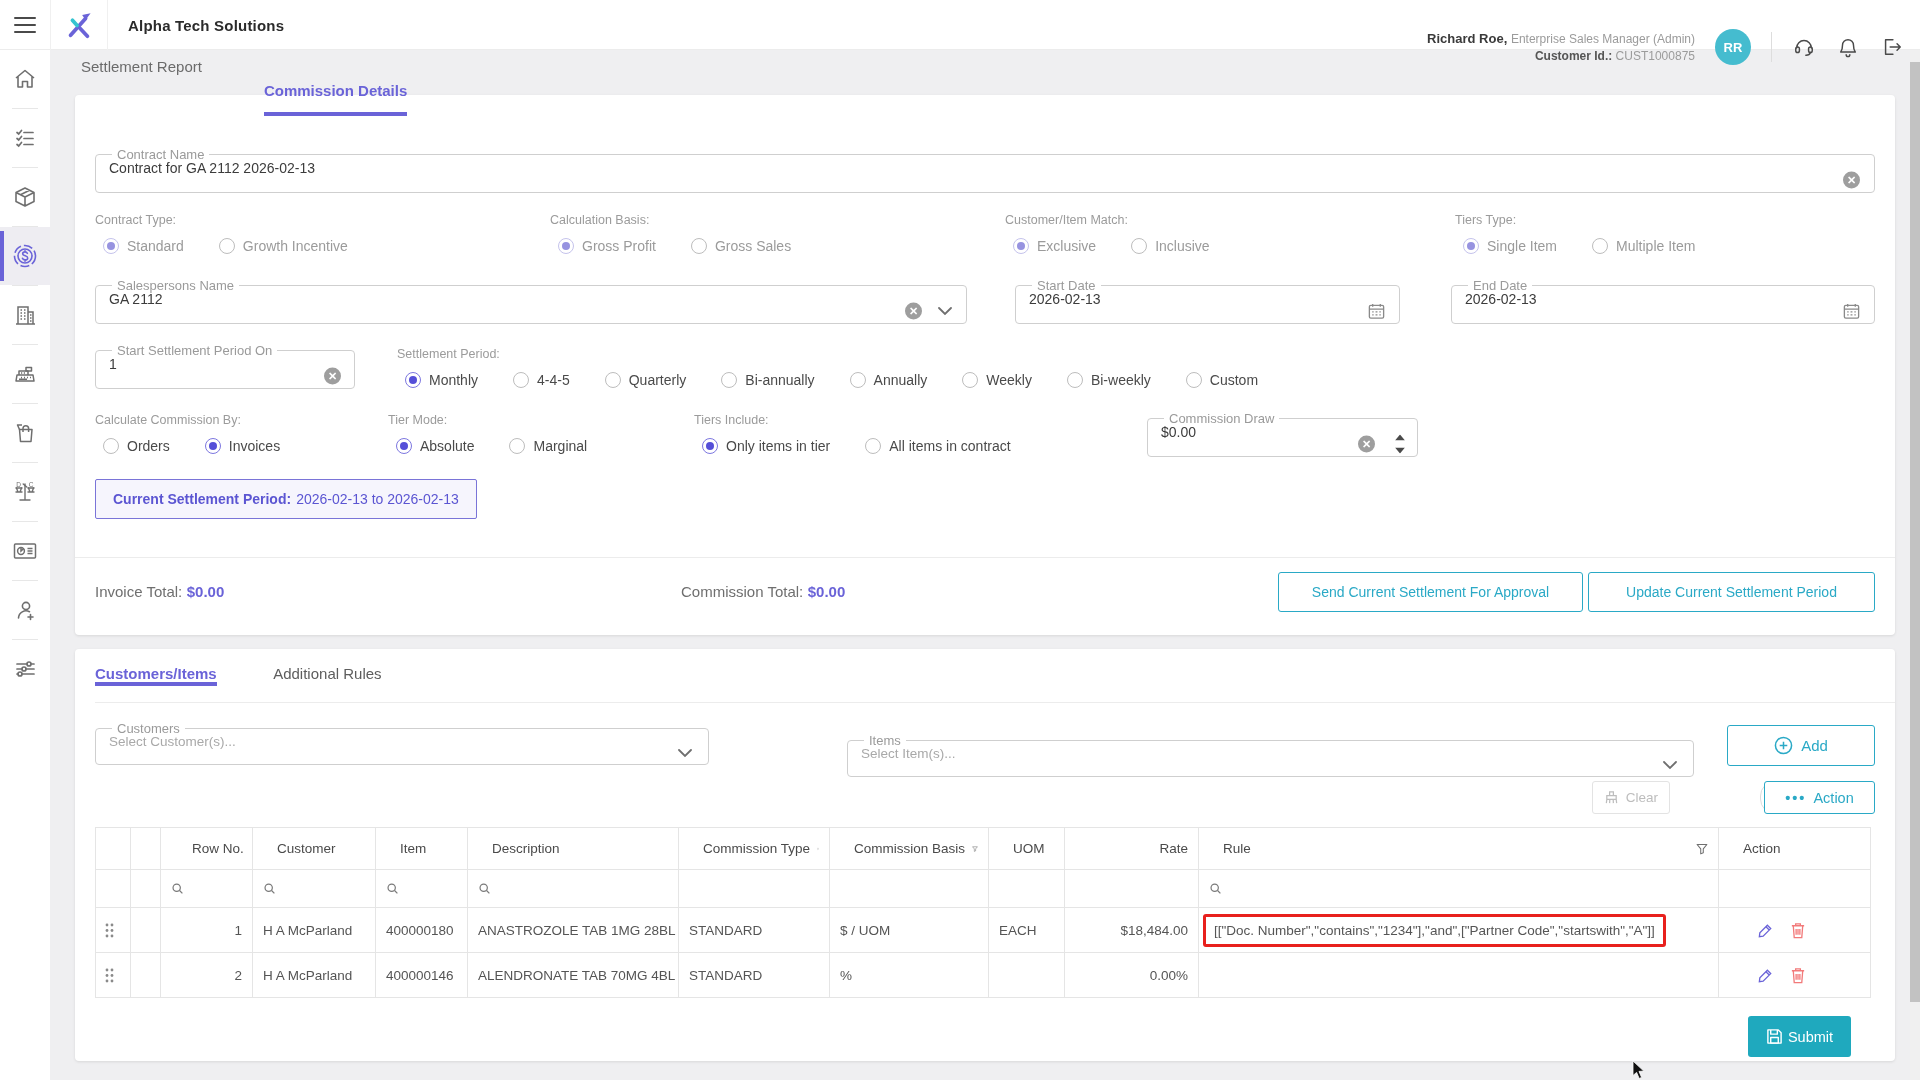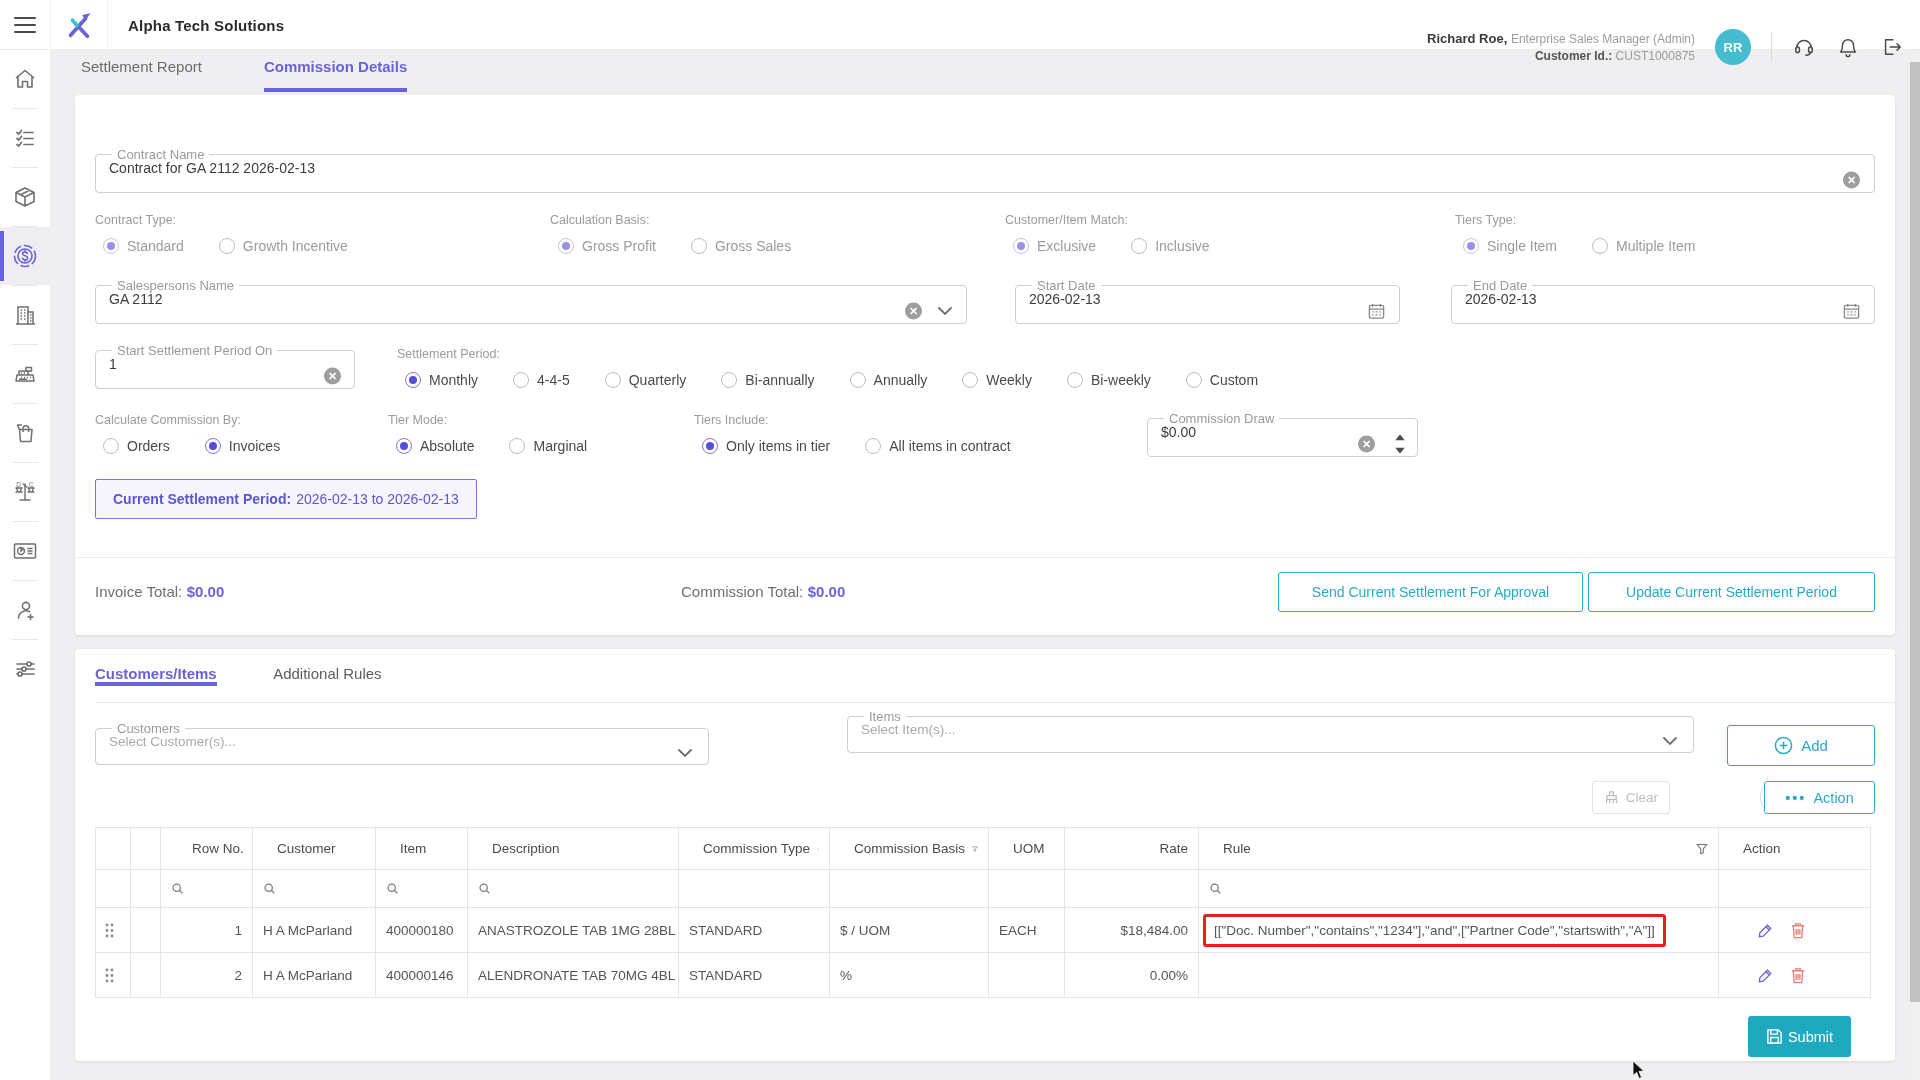--- a/index.html
+++ b/index.html
@@ -38,21 +38,21 @@
   .side-item { position:relative; height:58px; display:flex; align-items:center; justify-content:center; cursor:pointer; }
   .side-sep { height:1px; background:#e7e7e7; margin:0 12px; }
   .side-item.active { background:#eeedf2; }
   .side-item.active::before { content:''; position:absolute; left:0; top:4px; bottom:4px; width:4px; background:#6A63D8; }
   .side-item svg { stroke:#6f6f6f; }
   .side-item.active svg { stroke:#6A63D8; }
 
   
   .page-tabs { position:absolute; left:81px; top:58px; display:flex; gap:62px; z-index:5; }
   .page-tab { font-size:15px; color:#6b6b6b; padding-bottom:13px; cursor:pointer; }
-  .page-tab.active { color:#6A63D8; font-weight:bold; border-bottom:4px solid #6A63D8; }
+  .page-tab.active { color:#6A63D8; font-weight:bold; border-bottom:4px solid #6A63D8;margin-top:24px; }
 
   
   .card { position:absolute; left:75px; width:1820px; background:#fff; border-radius:4px;
           box-shadow:0 1px 3px rgba(0,0,0,.1); }
   .card1 { top:95px; height:540px; }
   .card2 { top:649px; height:412px; }
 
   
   fieldset { position:absolute; border:1px solid #cfcfcf; border-radius:4px; background:#fff; height:46px; }
   fieldset legend { margin-left:16px; padding:0 5px; font-size:13px; color:#9a9a9a; }
@@ -504,21 +504,21 @@
 
   <fieldset style="left:20px; top:72px; width:614px; height:44px;">
     <legend>Customers</legend>
     <span class="placeholder-text">Select Customer(s)...</span>
     <span class="suffix" style="right:16px;">
       <svg width="14" height="9" viewBox="0 0 14 9" fill="none" stroke="#6f6f6f" stroke-width="1.8" stroke-linecap="round">
           <path d="M1 1.5 L7 7.5 L13 1.5"></path>
         </svg>
     </span>
   </fieldset>
-  <fieldset style="left:772px; top:60px; width:847px; height:44px;">
+  <fieldset style="left:772px; top:84px; width:847px; height:44px;">
     <legend>Items</legend>
     <span class="placeholder-text">Select Item(s)...</span>
     <span class="suffix" style="right:16px;">
       <svg width="14" height="9" viewBox="0 0 14 9" fill="none" stroke="#6f6f6f" stroke-width="1.8" stroke-linecap="round">
           <path d="M1 1.5 L7 7.5 L13 1.5"></path>
         </svg>
     </span>
   </fieldset>
   <button class="btn-teal" style="position:absolute; left:1652px; top:76px; width:148px; height:41px; font-size:15px;">
     <svg width="19" height="19" viewBox="0 0 20 20" fill="none" stroke="#2aa9c6" stroke-width="1.6">

